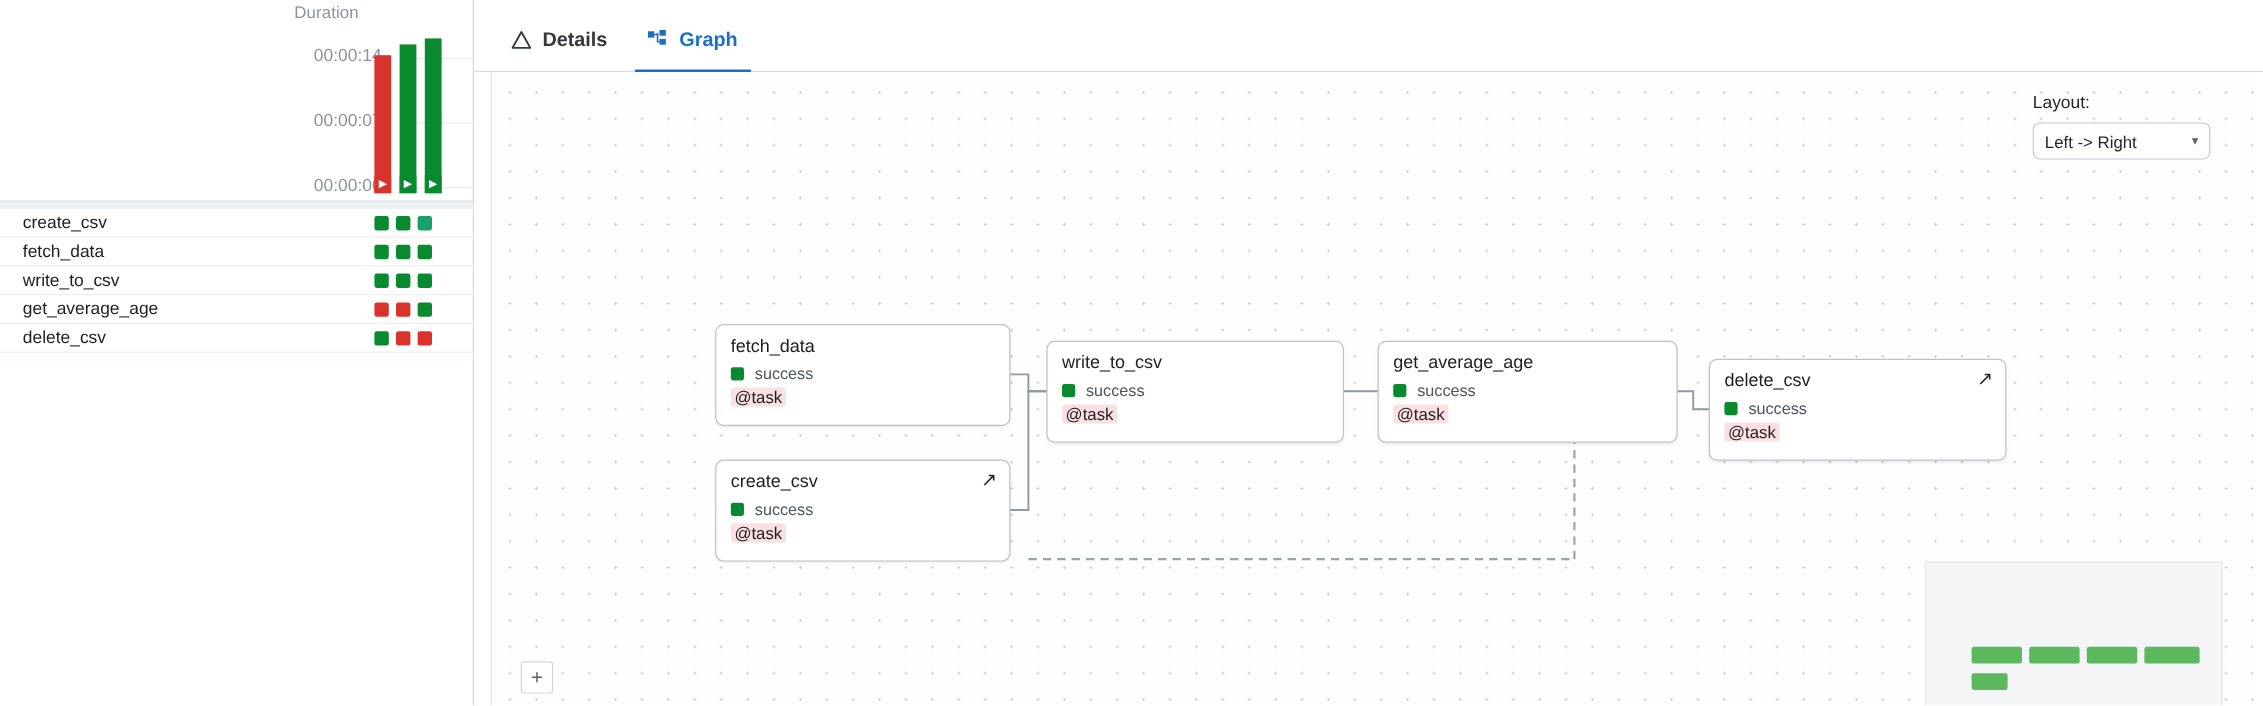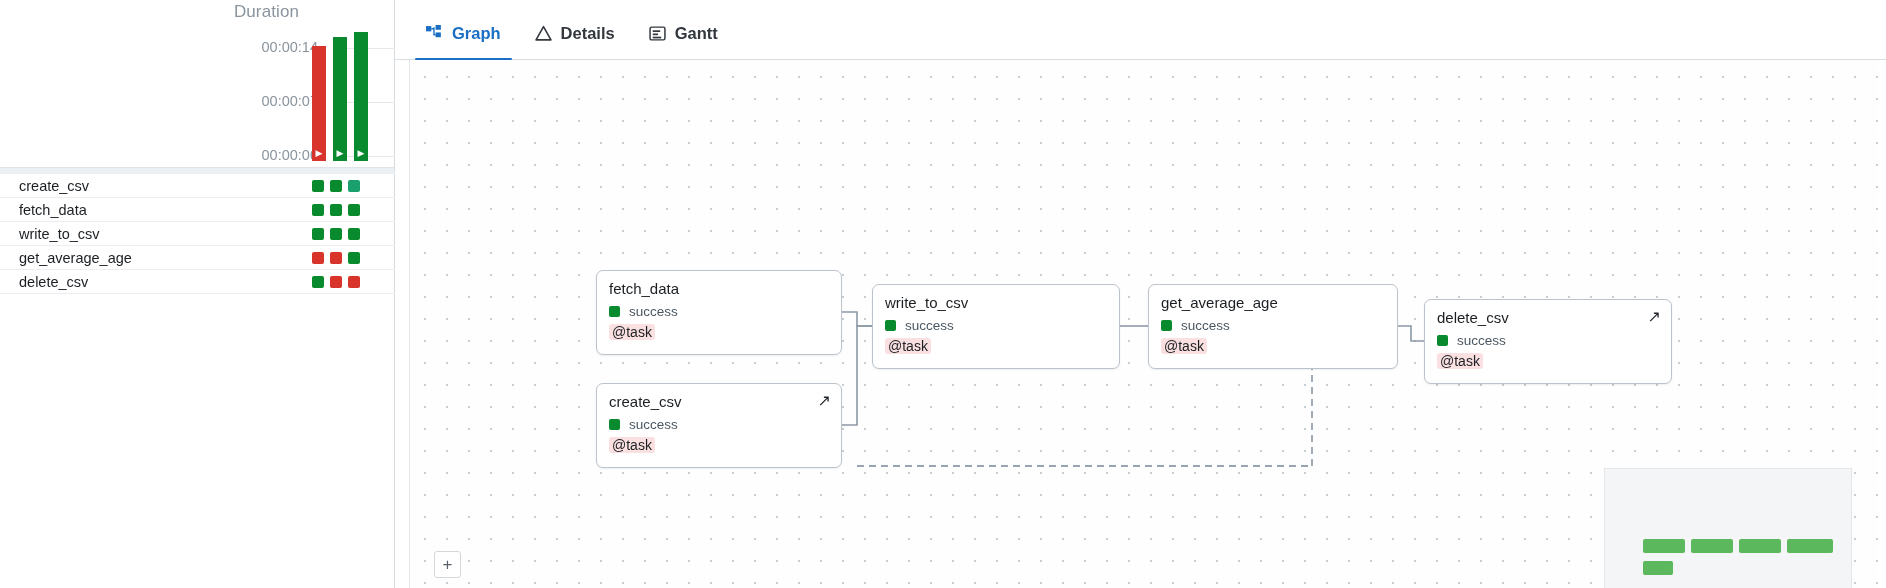--- a/index.html
+++ b/index.html
@@ -13,21 +13,21 @@
 
   
   .left-panel {
     width: 395px; height: 588px;
     position: relative; background: #fff;
     border-right: 1px solid #d6dbe0;
     flex: 0 0 395px;
   }
   .duration-header {
     position: absolute; top: 2px; right: 95px;
-    font-size: 17px; color: #8a949e; letter-spacing: .1px;
+    font-size: 14px; color: #8a949e; letter-spacing: .1px;
   }
   .chart-area { position: absolute; left: 0; top: 26px; width: 395px; height: 148px; }
   .y-axis-label {
     position: absolute; right: 77px;
     font-size: 14.5px; color: #8a949e; text-align: right; white-space: nowrap;
   }
   .tick-line {
     position: absolute; right: 0; width: 62px; height: 1px; background: #e6e9ec;
   }
   .bars-wrap {
@@ -232,50 +232,39 @@
             <div class="mark" style="background: rgb(217, 52, 43);"></div>
             <div class="mark" style="background: rgb(217, 52, 43);"></div>
           </div>
         </div>
       </div>
   </div>
 
   <div class="main">
 
     <div class="tabbar" id="tabbar">
+        <div class="tab">
+          <span>
+            <svg width="17" height="17" viewBox="0 0 16 16">
+              <path d="M8 1.6 L15 14 H1 Z" fill="none" stroke="currentColor" stroke-width="1.5" stroke-linejoin="round"></path>
+            </svg>
+          </span>
+          <span>Details</span>
+        </div>
         <div class="tab active">
           <span>
             <svg width="17" height="17" viewBox="0 0 16 16">
               <rect x="0" y="1" width="5" height="5" fill="currentColor"></rect>
               <rect x="9" y="0" width="5" height="4.5" fill="currentColor"></rect>
               <rect x="9" y="7" width="5" height="4.5" fill="currentColor"></rect>
               <path d="M5 3.5 H7.5 V2.2 M7.5 3.5 V9.2 H9" stroke="currentColor" stroke-width="1.3" fill="none"></path>
             </svg>
           </span>
           <span>Graph</span>
         </div>
-        <div class="tab">
-          <span>
-            <svg width="17" height="17" viewBox="0 0 16 16">
-              <path d="M8 1.6 L15 14 H1 Z" fill="none" stroke="currentColor" stroke-width="1.5" stroke-linejoin="round"></path>
-            </svg>
-          </span>
-          <span>Details</span>
-        </div>
-        <div class="tab">
-          <span>
-            <svg width="17" height="17" viewBox="0 0 16 16">
-              <rect x="1" y="2" width="14" height="12" rx="1.5" fill="none" stroke="currentColor" stroke-width="1.4"></rect>
-              <rect x="3.5" y="5" width="7" height="1.6" fill="currentColor"></rect>
-              <rect x="3.5" y="8" width="5" height="1.6" fill="currentColor"></rect>
-              <rect x="3.5" y="11" width="8" height="1.6" fill="currentColor"></rect>
-            </svg>
-          </span>
-          <span>Gantt</span>
-        </div>
       </div>
 
     <div class="canvas">
 
       <svg class="edges">
 
         <path d="M 432 252 L 447 252 L 447 266 L 462 266" fill="none" stroke="#8d99a6" stroke-width="1.6"></path>
 
         <path d="M 432 365 L 447 365 L 447 266 L 462 266" fill="none" stroke="#8d99a6" stroke-width="1.6"></path>
 
@@ -303,20 +292,27 @@
           <div class="node" style="left: 738px; top: 224px; width: 250px; height: 85px;"><div class="node-title">get_average_age</div><div class="node-status">
               <span class="status-sq" style="background: rgb(10, 138, 46);"></span>
               <span class="status-text">success</span>
             </div><div class="node-tag">@task</div></div>
           <div class="node" style="left: 1014px; top: 239px; width: 248px; height: 85px;"><div class="node-title">delete_csv</div><div class="node-status">
               <span class="status-sq" style="background: rgb(10, 138, 46);"></span>
               <span class="status-text">success</span>
             </div><div class="node-tag">@task</div><div class="node-arrow">↗</div></div>
         </div>
 
+      <div class="layout-ctrl">
+        <div class="layout-label">Layout:</div>
+        <div class="layout-select">
+          <span>Left -&gt; Right</span>
+          <span class="chev">▾</span>
+        </div>
+      </div>
 
       <div class="zoom-ctrl">
         <span>+</span>
       </div>
 
       <div class="minimap" id="minimap">
           <div class="mm-node" style="left: 38px; top: 70px; width: 42px;"></div>
           <div class="mm-node" style="left: 86px; top: 70px; width: 42px;"></div>
           <div class="mm-node" style="left: 134px; top: 70px; width: 42px;"></div>
           <div class="mm-node" style="left: 182px; top: 70px; width: 46px;"></div>

